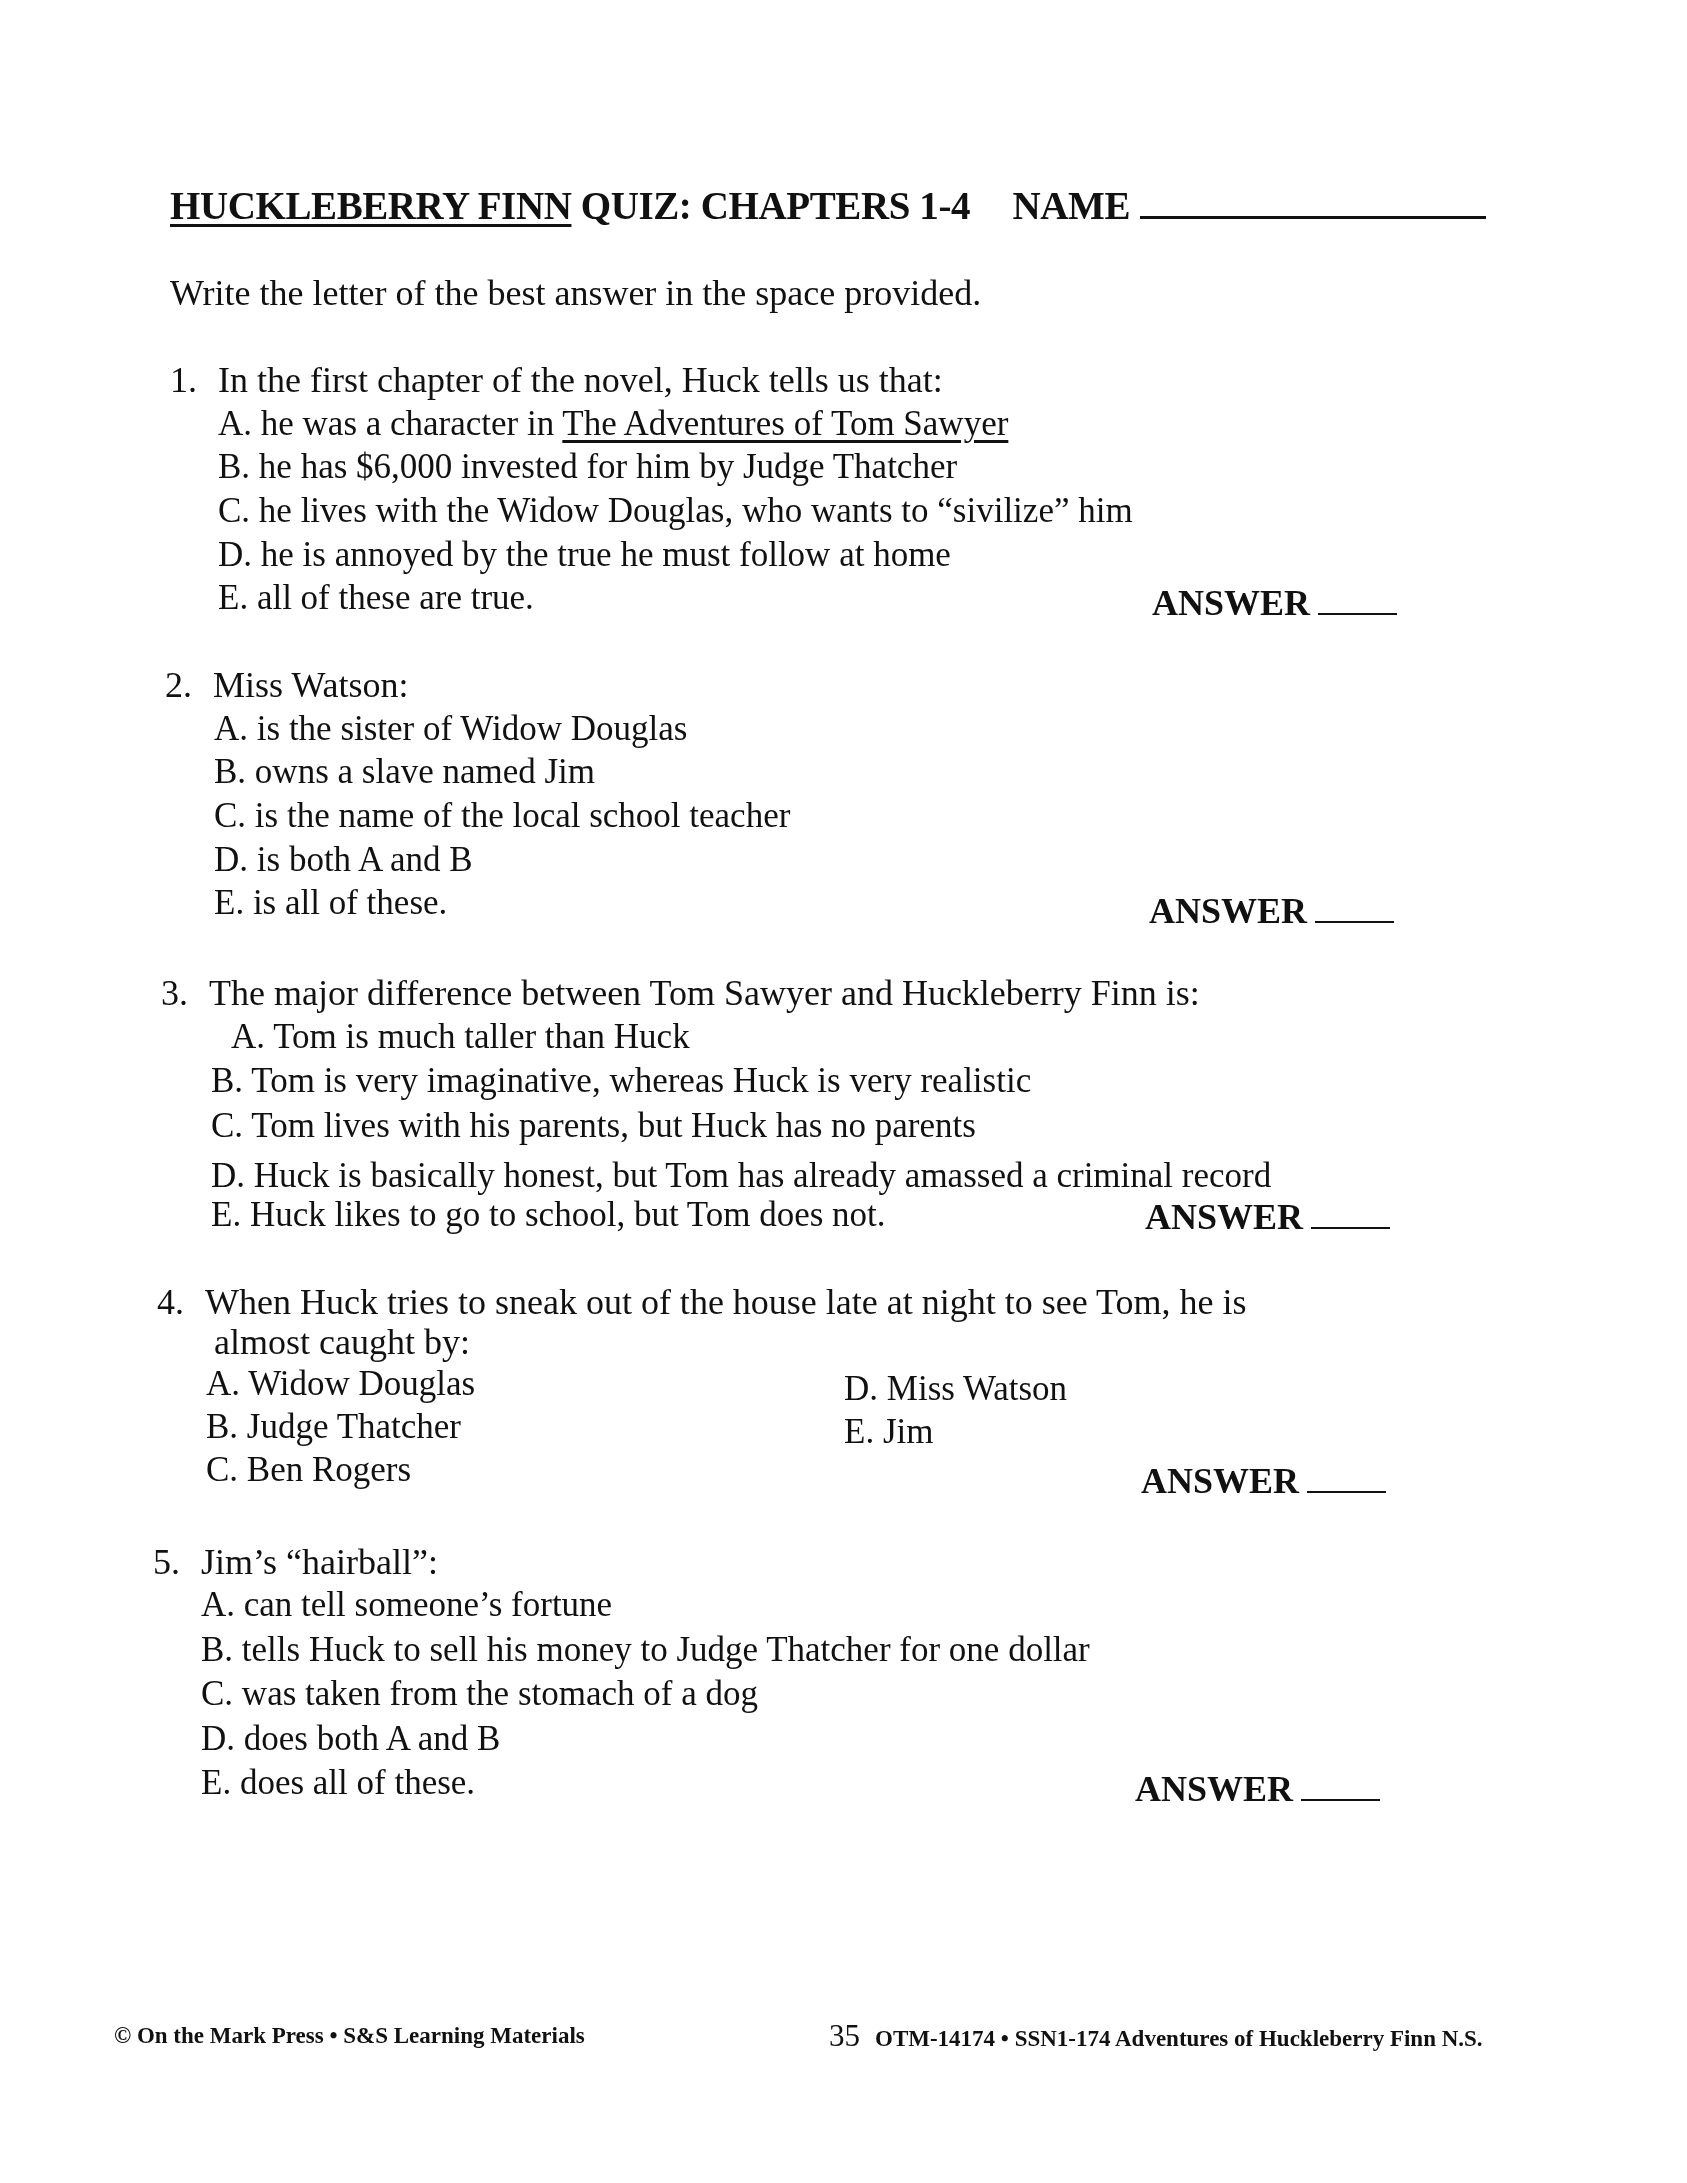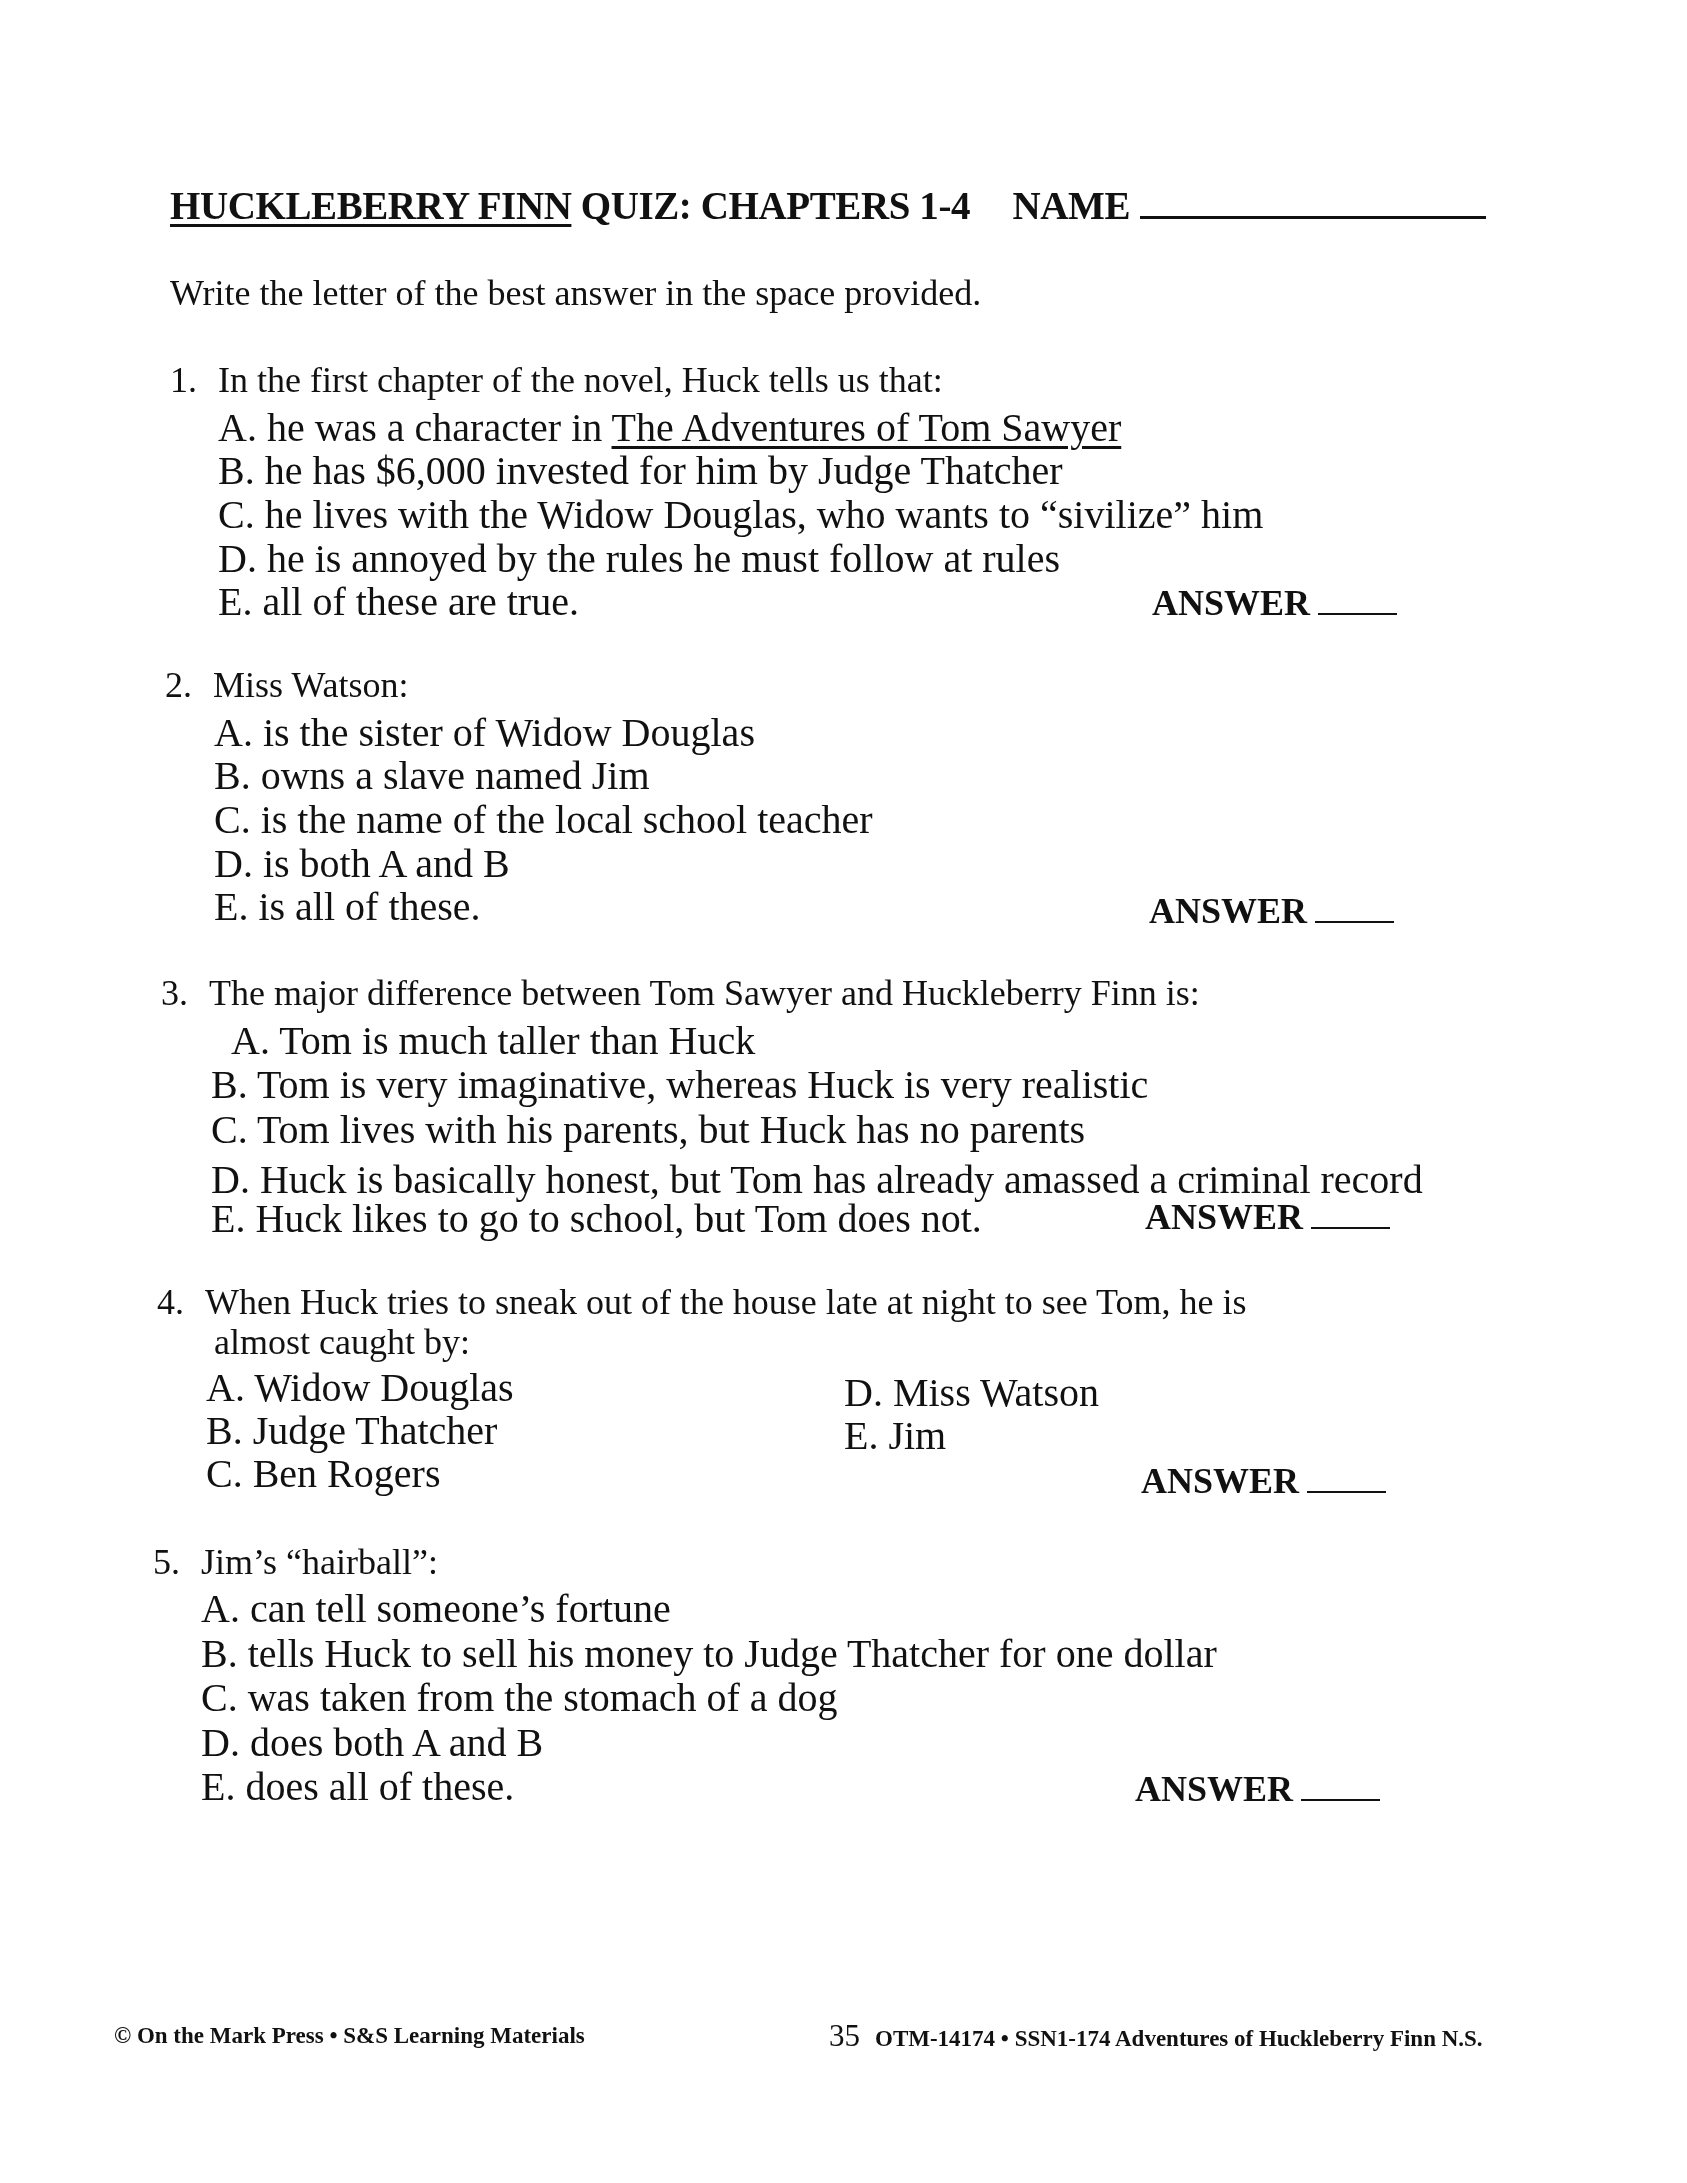--- a/index.html
+++ b/index.html
@@ -7,21 +7,21 @@
     width: 1687px; height: 2183px; position: relative; overflow: hidden;
     font-family: "Liberation Serif", "DejaVu Serif", serif; color: #111;
   }
   .abs { position: absolute; white-space: nowrap; }
   .title { left: 170px; top: 183px; font-size: 39px; font-weight: bold; letter-spacing: -0.4px; }
   .title .u { text-decoration: underline; text-decoration-thickness: 3.3px; text-underline-offset: 5px; }
   .name-line { display: inline-block; width: 346px; border-bottom: 3.3px solid #111; margin-left: 10px; height: 31px; vertical-align: baseline; }
   .instr { left: 170px; top: 272px; font-size: 36px; }
   .q { font-size: 36px; }
   .q .num { display: inline-block; width: 48px; }
-  .opt { font-size: 40px; }
+  .opt { font-size: 35px; }
   .ans { font-size: 36px; font-weight: bold; }
   .ans .blank { display: inline-block; width: 79px; border-bottom: 2.5px solid #111; margin-left: 8.2px; height: 28px; }
   .u2 { text-decoration: underline; text-decoration-thickness: 2.5px; text-underline-offset: 5px; }
   .footer { font-size: 23px; font-weight: bold; }
   .pg { font-size: 31px; font-weight: normal; margin-right: 15px; margin-left: 17px; }
 </style>
 </head>
 <body>
 
 <div class="abs title">
@@ -37,21 +37,21 @@
 <div class="abs opt" style="left:218px; top:404px;">
   <span>A.</span> <span>he was a character in </span><span class="u2">The Adventures of Tom Sawyer</span>
 </div>
 <div class="abs opt" style="left:218px; top:447px;">
   <span>B.</span> <span>he has $6,000 invested for him by Judge Thatcher</span>
 </div>
 <div class="abs opt" style="left:218px; top:491px;">
   <span>C.</span> <span>he lives with the Widow Douglas, who wants to “sivilize” him</span>
 </div>
 <div class="abs opt" style="left:218px; top:535px;">
-  <span>D.</span> <span>he is annoyed by the rules he must follow at rules</span>
+  <span>D.</span> <span>he is annoyed by the true he must follow at home</span>
 </div>
 <div class="abs opt" style="left:218px; top:578px;">
   <span>E.</span> <span>all of these are true.</span>
 </div>
 <div class="abs ans" style="left:1152px; top:582px;">
   <span>ANSWER</span><span class="blank"></span>
 </div>
 
 <div class="abs q" style="left:165px; top:664px;">
   <span class="num">2.</span><span>Miss Watson:</span>

